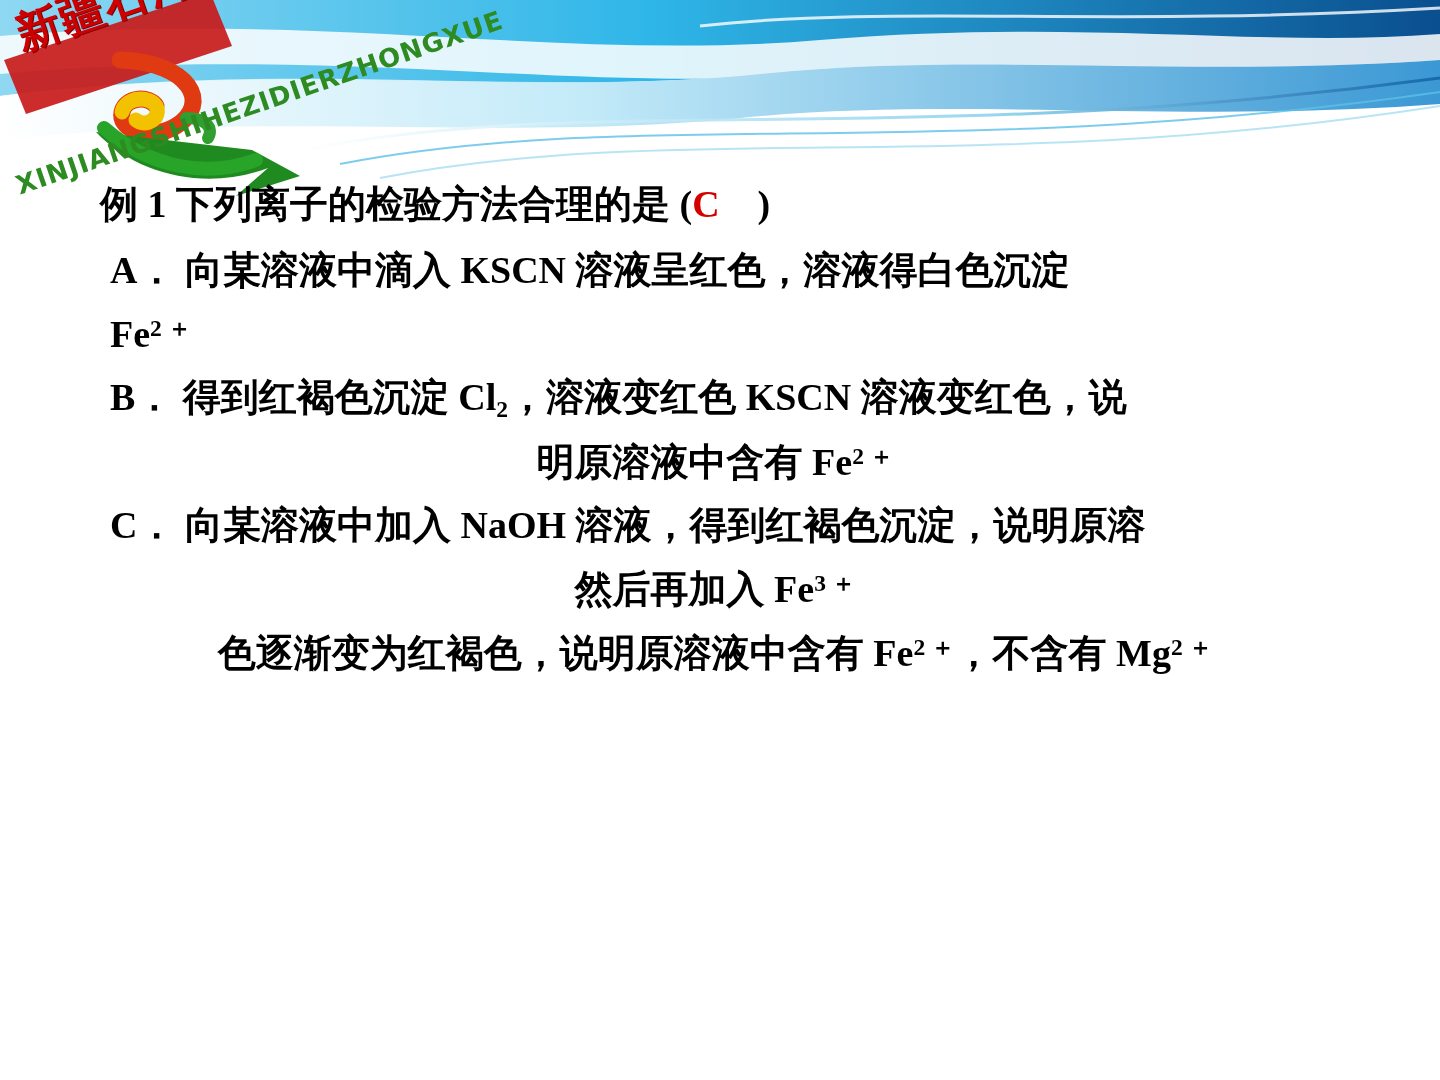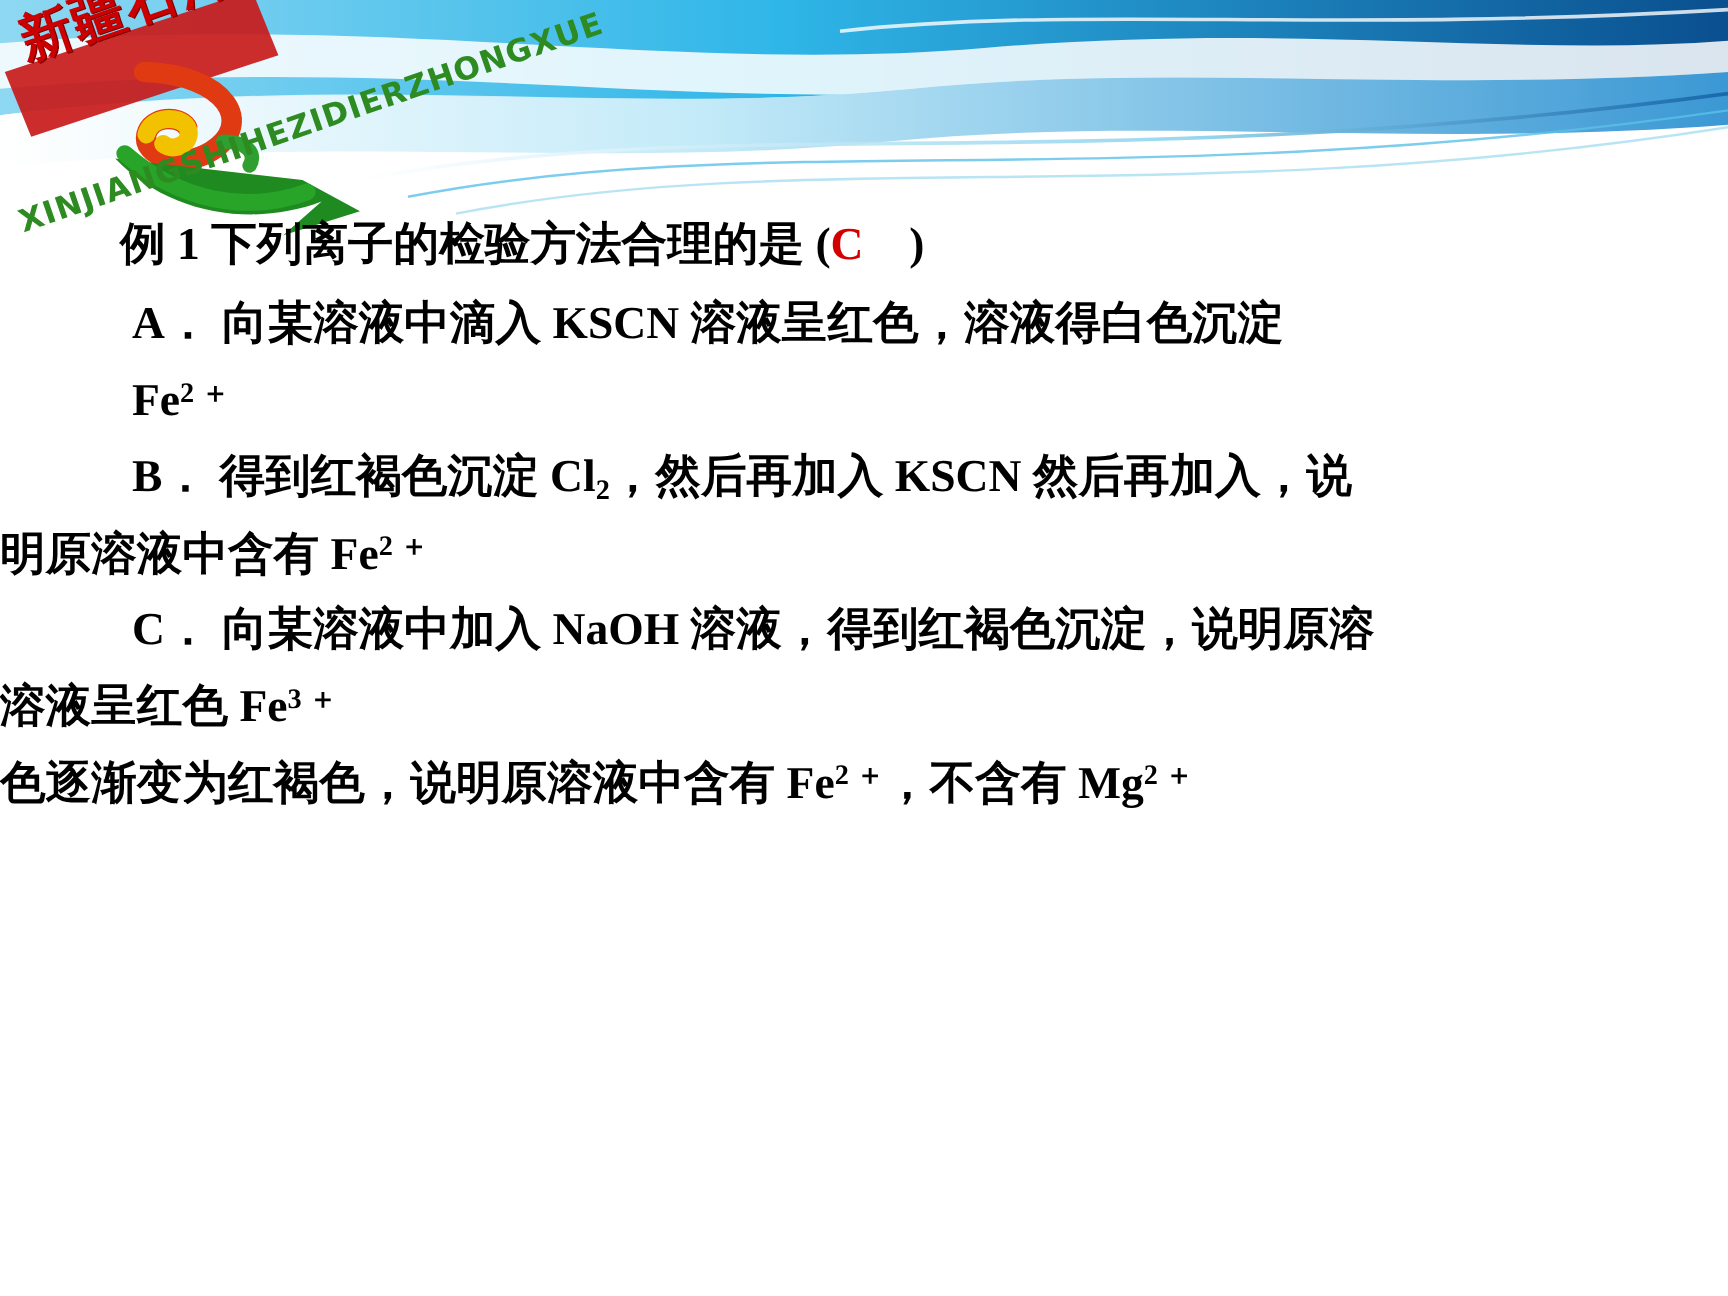--- a/index.html
+++ b/index.html
@@ -62,20 +62,21 @@
   }
   .ans{color:#d40000;}
   .opt{
     margin:0 0 6px 0;
     padding:0 10px 0 10px;
   }
   .opt .indent{display:inline-block;width:100px;}
   .opt2{
     margin:0 0 6px 0;
     padding:0 10px 0 0px;
+    text-align:center;
   }
   sub{font-size:0.62em;vertical-align:-0.28em;}
   sup{font-size:0.62em;vertical-align:0.48em;}
 </style>
 </head>
 <body>
 
 <div class="header-band">
   <svg width="1440" height="200" viewBox="0 0 1440 200" xmlns="http://www.w3.org/2000/svg">
     <defs>
@@ -135,31 +136,31 @@
   <div class="opt">
     <span class="indent"></span><span>A</span><span>．</span>
     <span>向某溶液中滴入 KSCN 溶液呈红色，溶液得白色沉淀</span>
   </div>
   <div class="opt">
     <span class="indent"></span><span>Fe</span><sup>2 ＋</sup>
   </div>
 
   <div class="opt">
     <span class="indent"></span><span>B</span><span>．</span>
-    <span>得到红褐色沉淀 Cl</span><sub>2</sub><span>，然后再加入 KSCN 然后再加入，说</span>
+    <span>得到红褐色沉淀 Cl</span><sub>2</sub><span>，溶液变红色 KSCN 溶液变红色，说</span>
   </div>
   <div class="opt2">
     <span>明原溶液中含有 Fe</span><sup>2 ＋</sup>
   </div>
 
   <div class="opt">
     <span class="indent"></span><span>C</span><span>．</span>
     <span>向某溶液中加入 NaOH 溶液，得到红褐色沉淀，说明原溶</span>
   </div>
   <div class="opt2">
-    <span>溶液呈红色 Fe</span><sup>3 ＋</sup>
+    <span>然后再加入 Fe</span><sup>3 ＋</sup>
   </div>
 
   <div class="opt2">
     <span>色逐渐变为红褐色，说明原溶液中含有 Fe</span><sup>2 ＋</sup><span>，不含有 Mg</span><sup>2 ＋</sup>
   </div>
 
 </div>
 
 </body></html>

